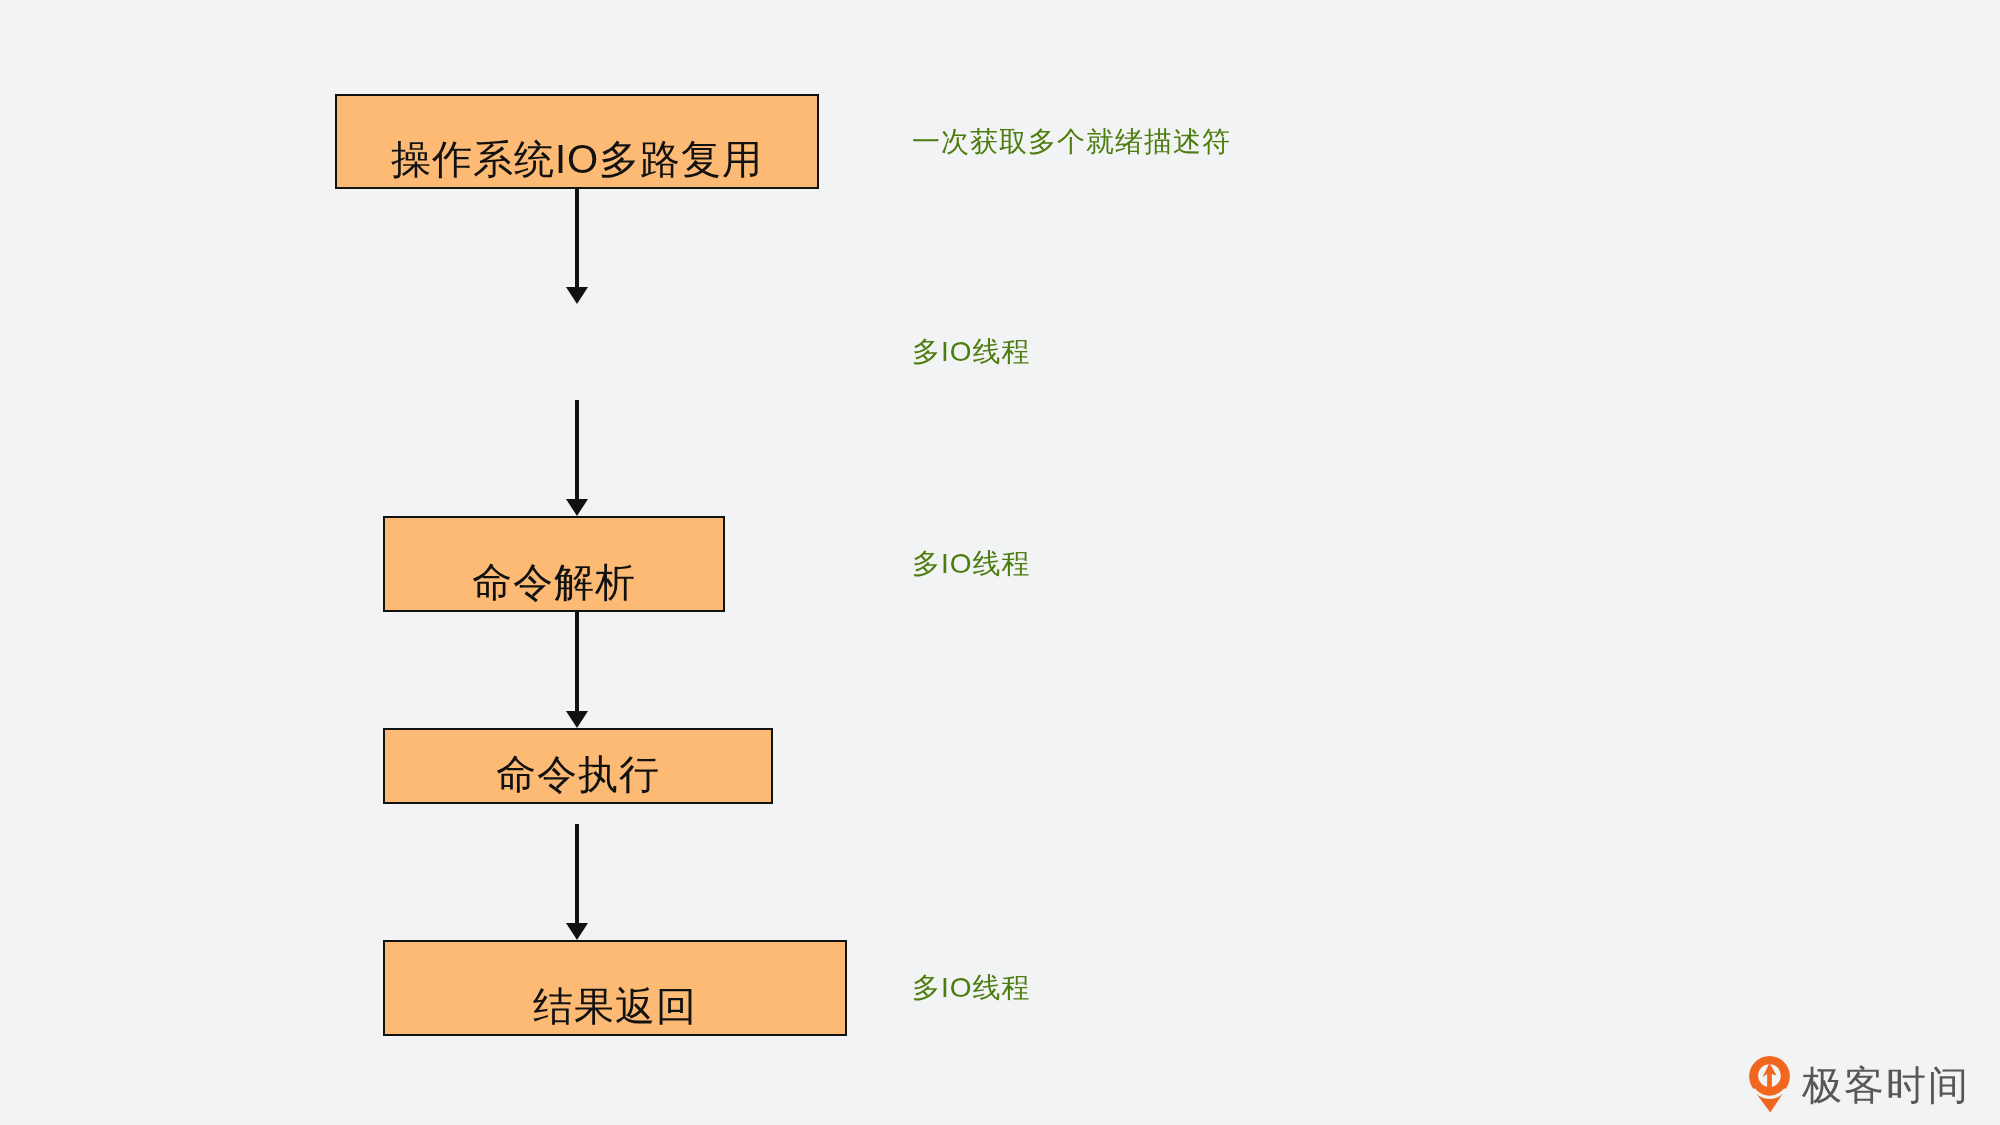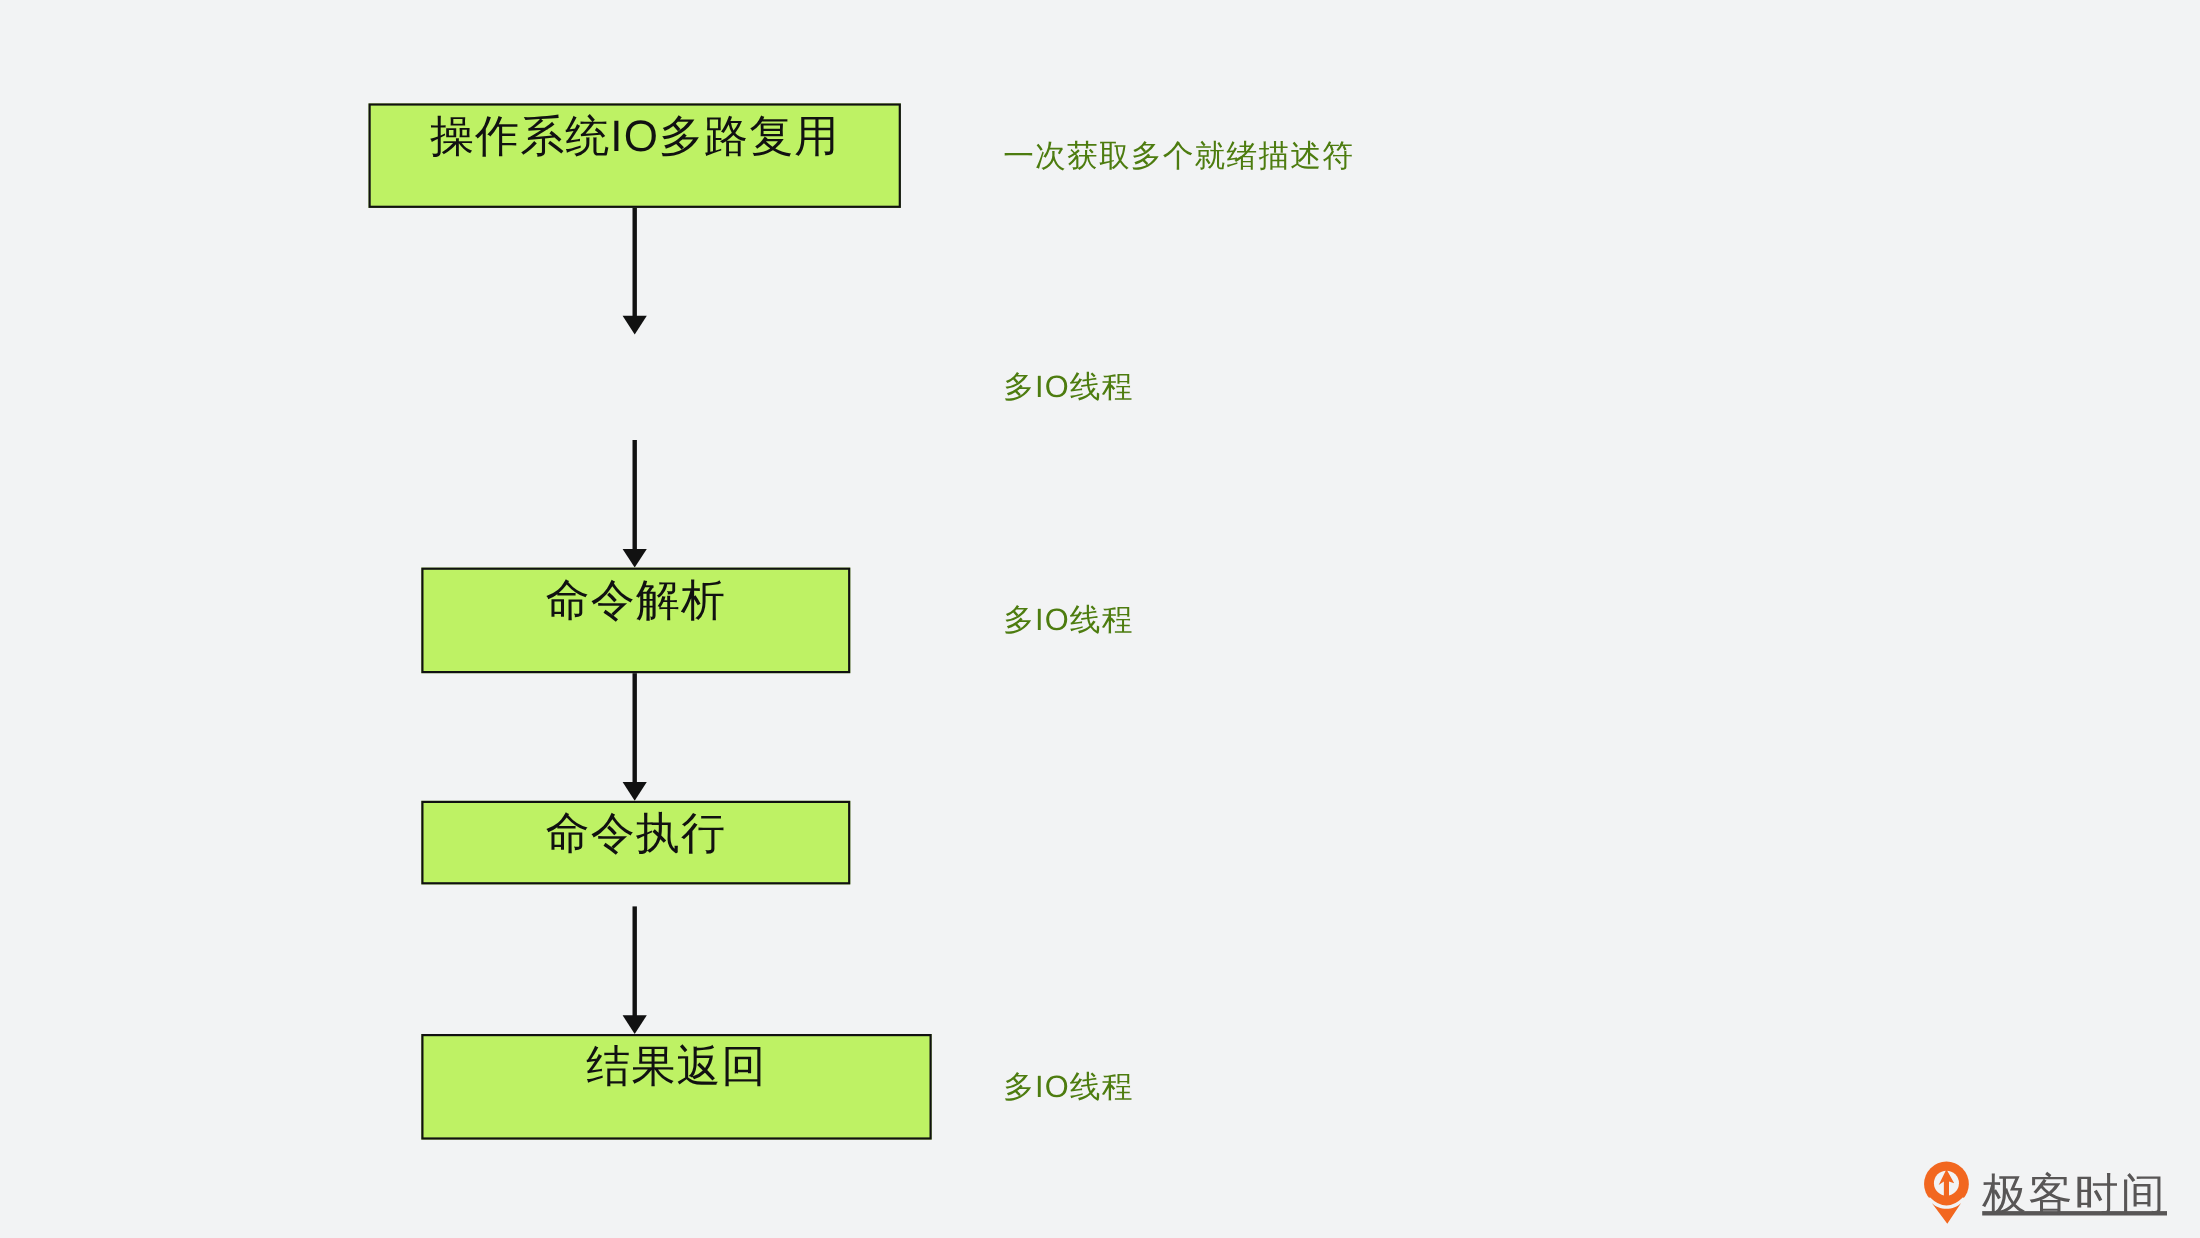--- a/index.html
+++ b/index.html
@@ -12,36 +12,36 @@
   }
   .canvas {
     position: relative;
     width: 2000px;
     height: 1125px;
     background: #f2f3f4;
     overflow: hidden;
   }
   .flow-box {
     position: absolute;
-    background: #bef264;
+    background: #fdba74;
     border: 2px solid #111111;
     display: flex;
-    align-items: flex-start;
+    align-items: flex-end;
     justify-content: center;
     box-sizing: border-box;
   }
   .flow-box span {
     font-size: 40px;
     color: #111111;
     letter-spacing: 1px;
     white-space: nowrap;
   }
   .box-0 { left: 335px; top: 94px;  width: 484px; height: 95px; }
   .box-1 { left: 383px; top: 304px; width: 390px; height: 96px; }
-  .box-2 { left: 383px; top: 516px; width: 390px; height: 96px; }
+  .box-2 { left: 383px; top: 516px; width: 342px; height: 96px; }
   .box-3 { left: 383px; top: 728px; width: 390px; height: 76px; }
   .box-4 { left: 383px; top: 940px; width: 464px; height: 96px; }
 
   .annotation {
     position: absolute;
     left: 912px;
     display: flex;
     align-items: center;
     font-size: 28px;
     color: #4d7c0f;
@@ -96,21 +96,20 @@
     width: 47px;
     height: 62px;
     display: block;
   }
   .logo-text {
     margin-left: 9px;
     font-size: 40px;
     color: #585656;
     letter-spacing: 2px;
     white-space: nowrap;
-    text-decoration: underline;
   }
 </style>
 </head>
 <body>
 
 <div class="canvas">
 
   <div class="flow-box box-0">
     <span>操作系统IO多路复用</span>
   </div>

